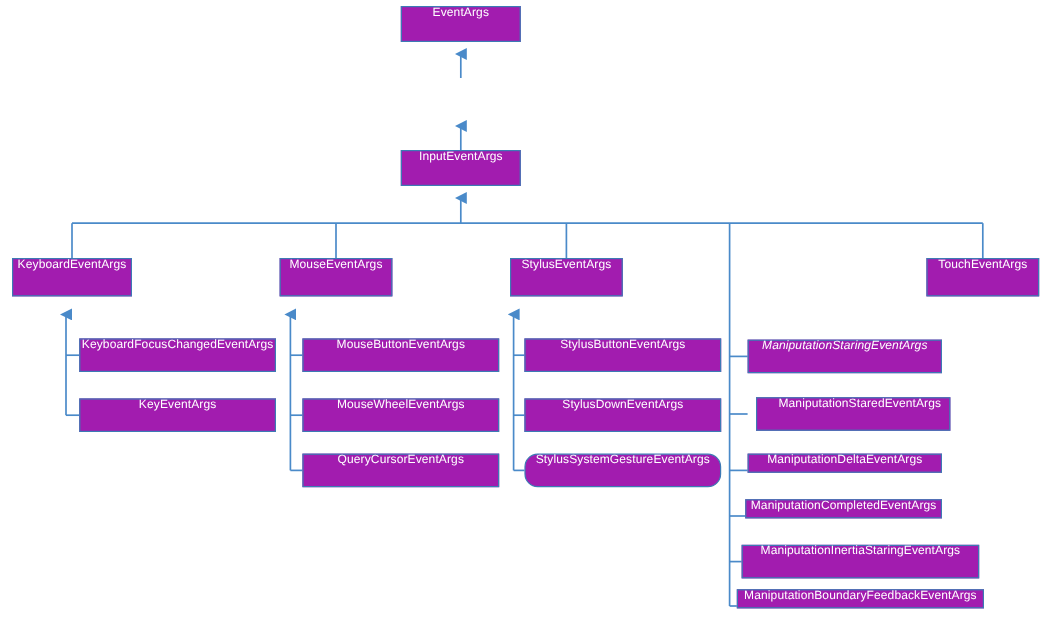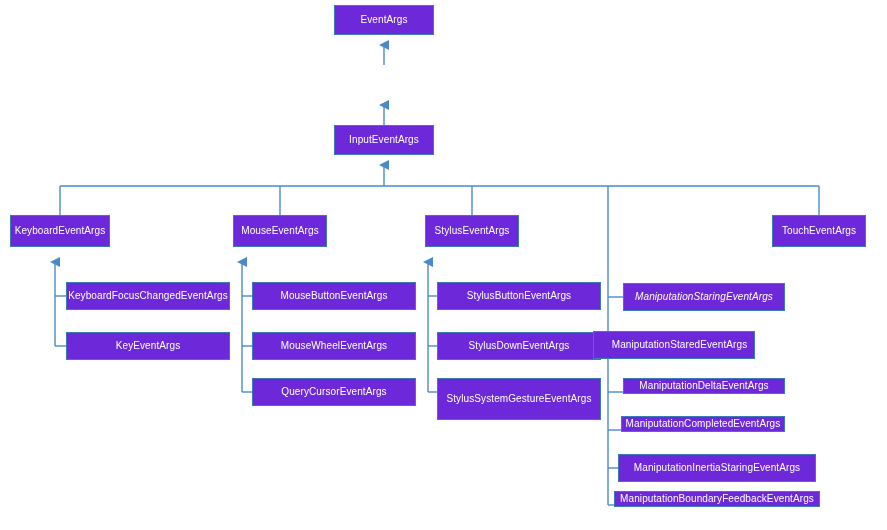--- a/index.html
+++ b/index.html
@@ -20,27 +20,26 @@
   #connector-layer {
     position: absolute;
     left: 0;
     top: 0;
     width: 887px;
     height: 530px;
   }
   .node {
     position: absolute;
     box-sizing: border-box;
-    background: #6d28d9;
+    background: #a21caf;
     border: 1px solid #3d7ab5;
     color: #ffffff;
     font-size: 10px;
     line-height: 1;
     display: flex;
-    align-items: center;
     justify-content: center;
     text-align: center;
     letter-spacing: 0.1px;
     white-space: nowrap;
     z-index: 3;
   }
   .node-label {
     display: block;
     padding: 0 3px;
   }
@@ -131,28 +130,28 @@
   <div class="node" style="left:252px;top:378px;width:164px;height:28px;">
     <span class="node-label">QueryCursorEventArgs</span>
   </div>
 
   <div class="node" style="left:437px;top:282px;width:164px;height:28px;">
     <span class="node-label">StylusButtonEventArgs</span>
   </div>
   <div class="node" style="left:437px;top:332px;width:164px;height:28px;">
     <span class="node-label">StylusDownEventArgs</span>
   </div>
-  <div class="node" style="left:437px;top:378px;width:164px;height:42px;">
+  <div class="node" style="left:437px;top:378px;width:164px;height:28px;border-radius:11px;">
     <span class="node-label">StylusSystemGestureEventArgs</span>
   </div>
 
   <div class="node" style="left:623px;top:283px;width:162px;height:28px;font-style:italic;">
     <span class="node-label">ManiputationStaringEventArgs</span>
   </div>
-  <div class="node" style="left:593px;top:331px;width:162px;height:28px;padding-left:11px;">
+  <div class="node" style="left:630px;top:331px;width:162px;height:28px;padding-left:11px;">
     <span class="node-label">ManiputationStaredEventArgs</span>
   </div>
   <div class="node" style="left:623px;top:378px;width:162px;height:16px;">
     <span class="node-label">ManiputationDeltaEventArgs</span>
   </div>
   <div class="node" style="left:621px;top:416px;width:164px;height:16px;">
     <span class="node-label">ManiputationCompletedEventArgs</span>
   </div>
   <div class="node" style="left:618px;top:454px;width:198px;height:28px;">
     <span class="node-label">ManiputationInertiaStaringEventArgs</span>

